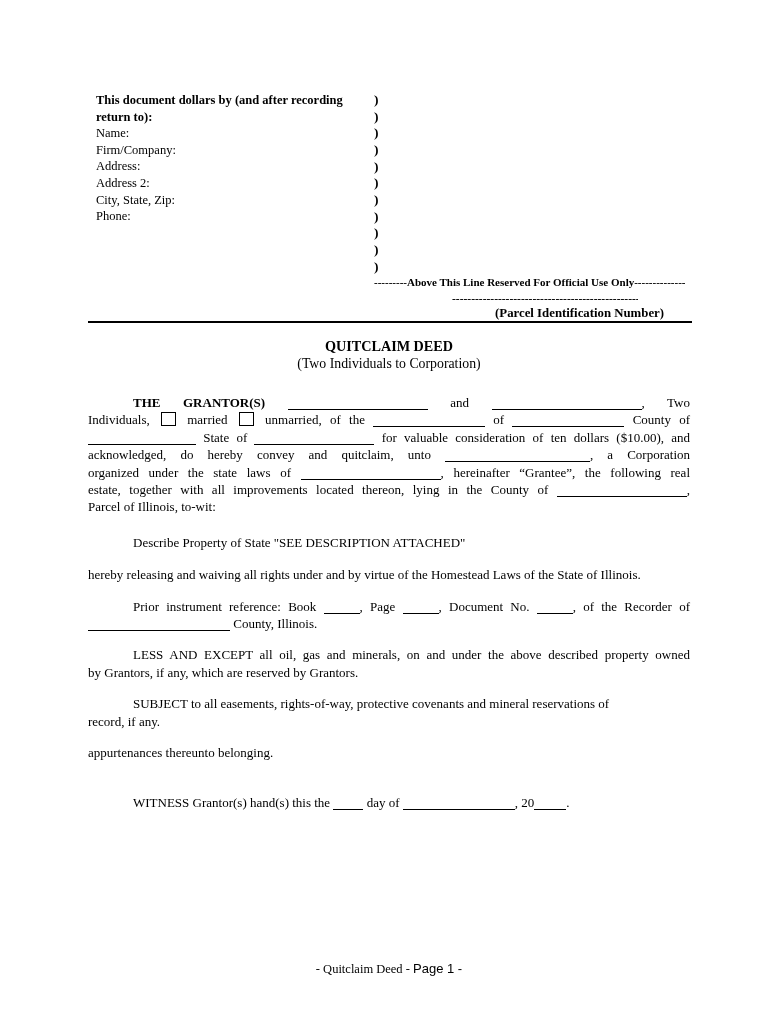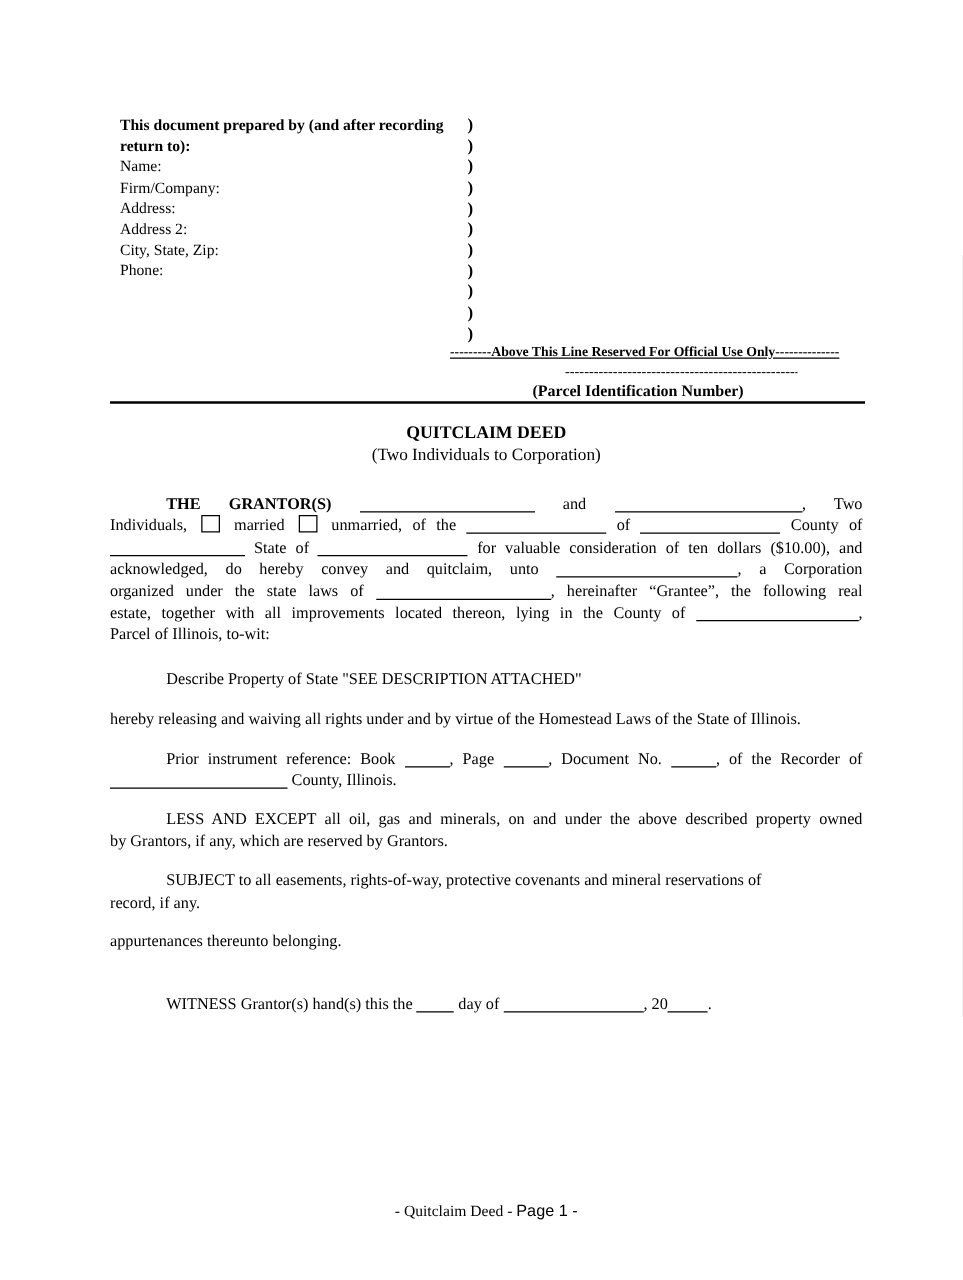--- a/index.html
+++ b/index.html
@@ -10,23 +10,23 @@
     font-family:"Liberation Serif","DejaVu Serif",serif;
     color:#000;
     overflow:hidden;
     margin:0 auto;
   }
   
   .prep-block{position:absolute;left:96px;top:92px;font-size:12.5px;line-height:16.6px;}
   .prep-block .prep-line.bold{font-weight:bold;}
   .paren-col{position:absolute;left:374px;top:92px;font-size:13.5px;line-height:16.65px;font-weight:bold;}
   
-  .above-line{position:absolute;left:360px;top:276px;font-size:11px;font-weight:bold;white-space:nowrap;text-decoration:underline;}
+  .above-line{position:absolute;left:374px;top:276px;font-size:11px;font-weight:bold;white-space:nowrap;}
   .dash-run{position:absolute;left:452px;top:292px;width:186px;height:13px;overflow:hidden;font-size:11.5px;white-space:nowrap;}
-  .parcel-caption{position:absolute;left:426px;top:306px;width:226px;text-align:left;font-size:12.8px;font-weight:bold;}
+  .parcel-caption{position:absolute;left:438px;top:306px;width:226px;text-align:right;font-size:12.8px;font-weight:bold;}
   .top-rule{position:absolute;left:88px;top:321px;width:604px;border-top:2px solid #000;height:0;}
   
   .title-block{position:absolute;left:88px;top:337px;width:602px;text-align:center;line-height:18px;}
   .deed-title{font-size:14.2px;font-weight:bold;}
   .deed-subtitle{font-size:13.8px;}
   
   .deed-body{position:absolute;left:88px;top:394px;width:602px;font-size:13px;line-height:17.4px;}
   .para{margin:0;}
   .line{white-space:nowrap;}
   .line.justify{white-space:normal;text-align:justify;text-align-last:justify;text-justify:inter-word;}
@@ -36,21 +36,21 @@
   
   .footer{position:absolute;left:88px;top:961px;width:602px;text-align:center;font-size:12.5px;}
   .footer .sans{font-family:"Liberation Sans","DejaVu Sans",sans-serif;font-size:13px;}
 </style>
 </head>
 <body>
 
 <div class="page">
 
   <div class="prep-block">
-      <div class="prep-line bold">This document prepared by (and after recording</div>
+      <div class="prep-line bold">This document dollars by (and after recording</div>
       <div class="prep-line bold">return to):</div>
       <div class="prep-line">Name:</div>
       <div class="prep-line">Firm/Company:</div>
       <div class="prep-line">Address:</div>
       <div class="prep-line">Address 2:</div>
       <div class="prep-line">City, State, Zip:</div>
       <div class="prep-line">Phone:</div>
     </div>
 
   <div class="paren-col">

